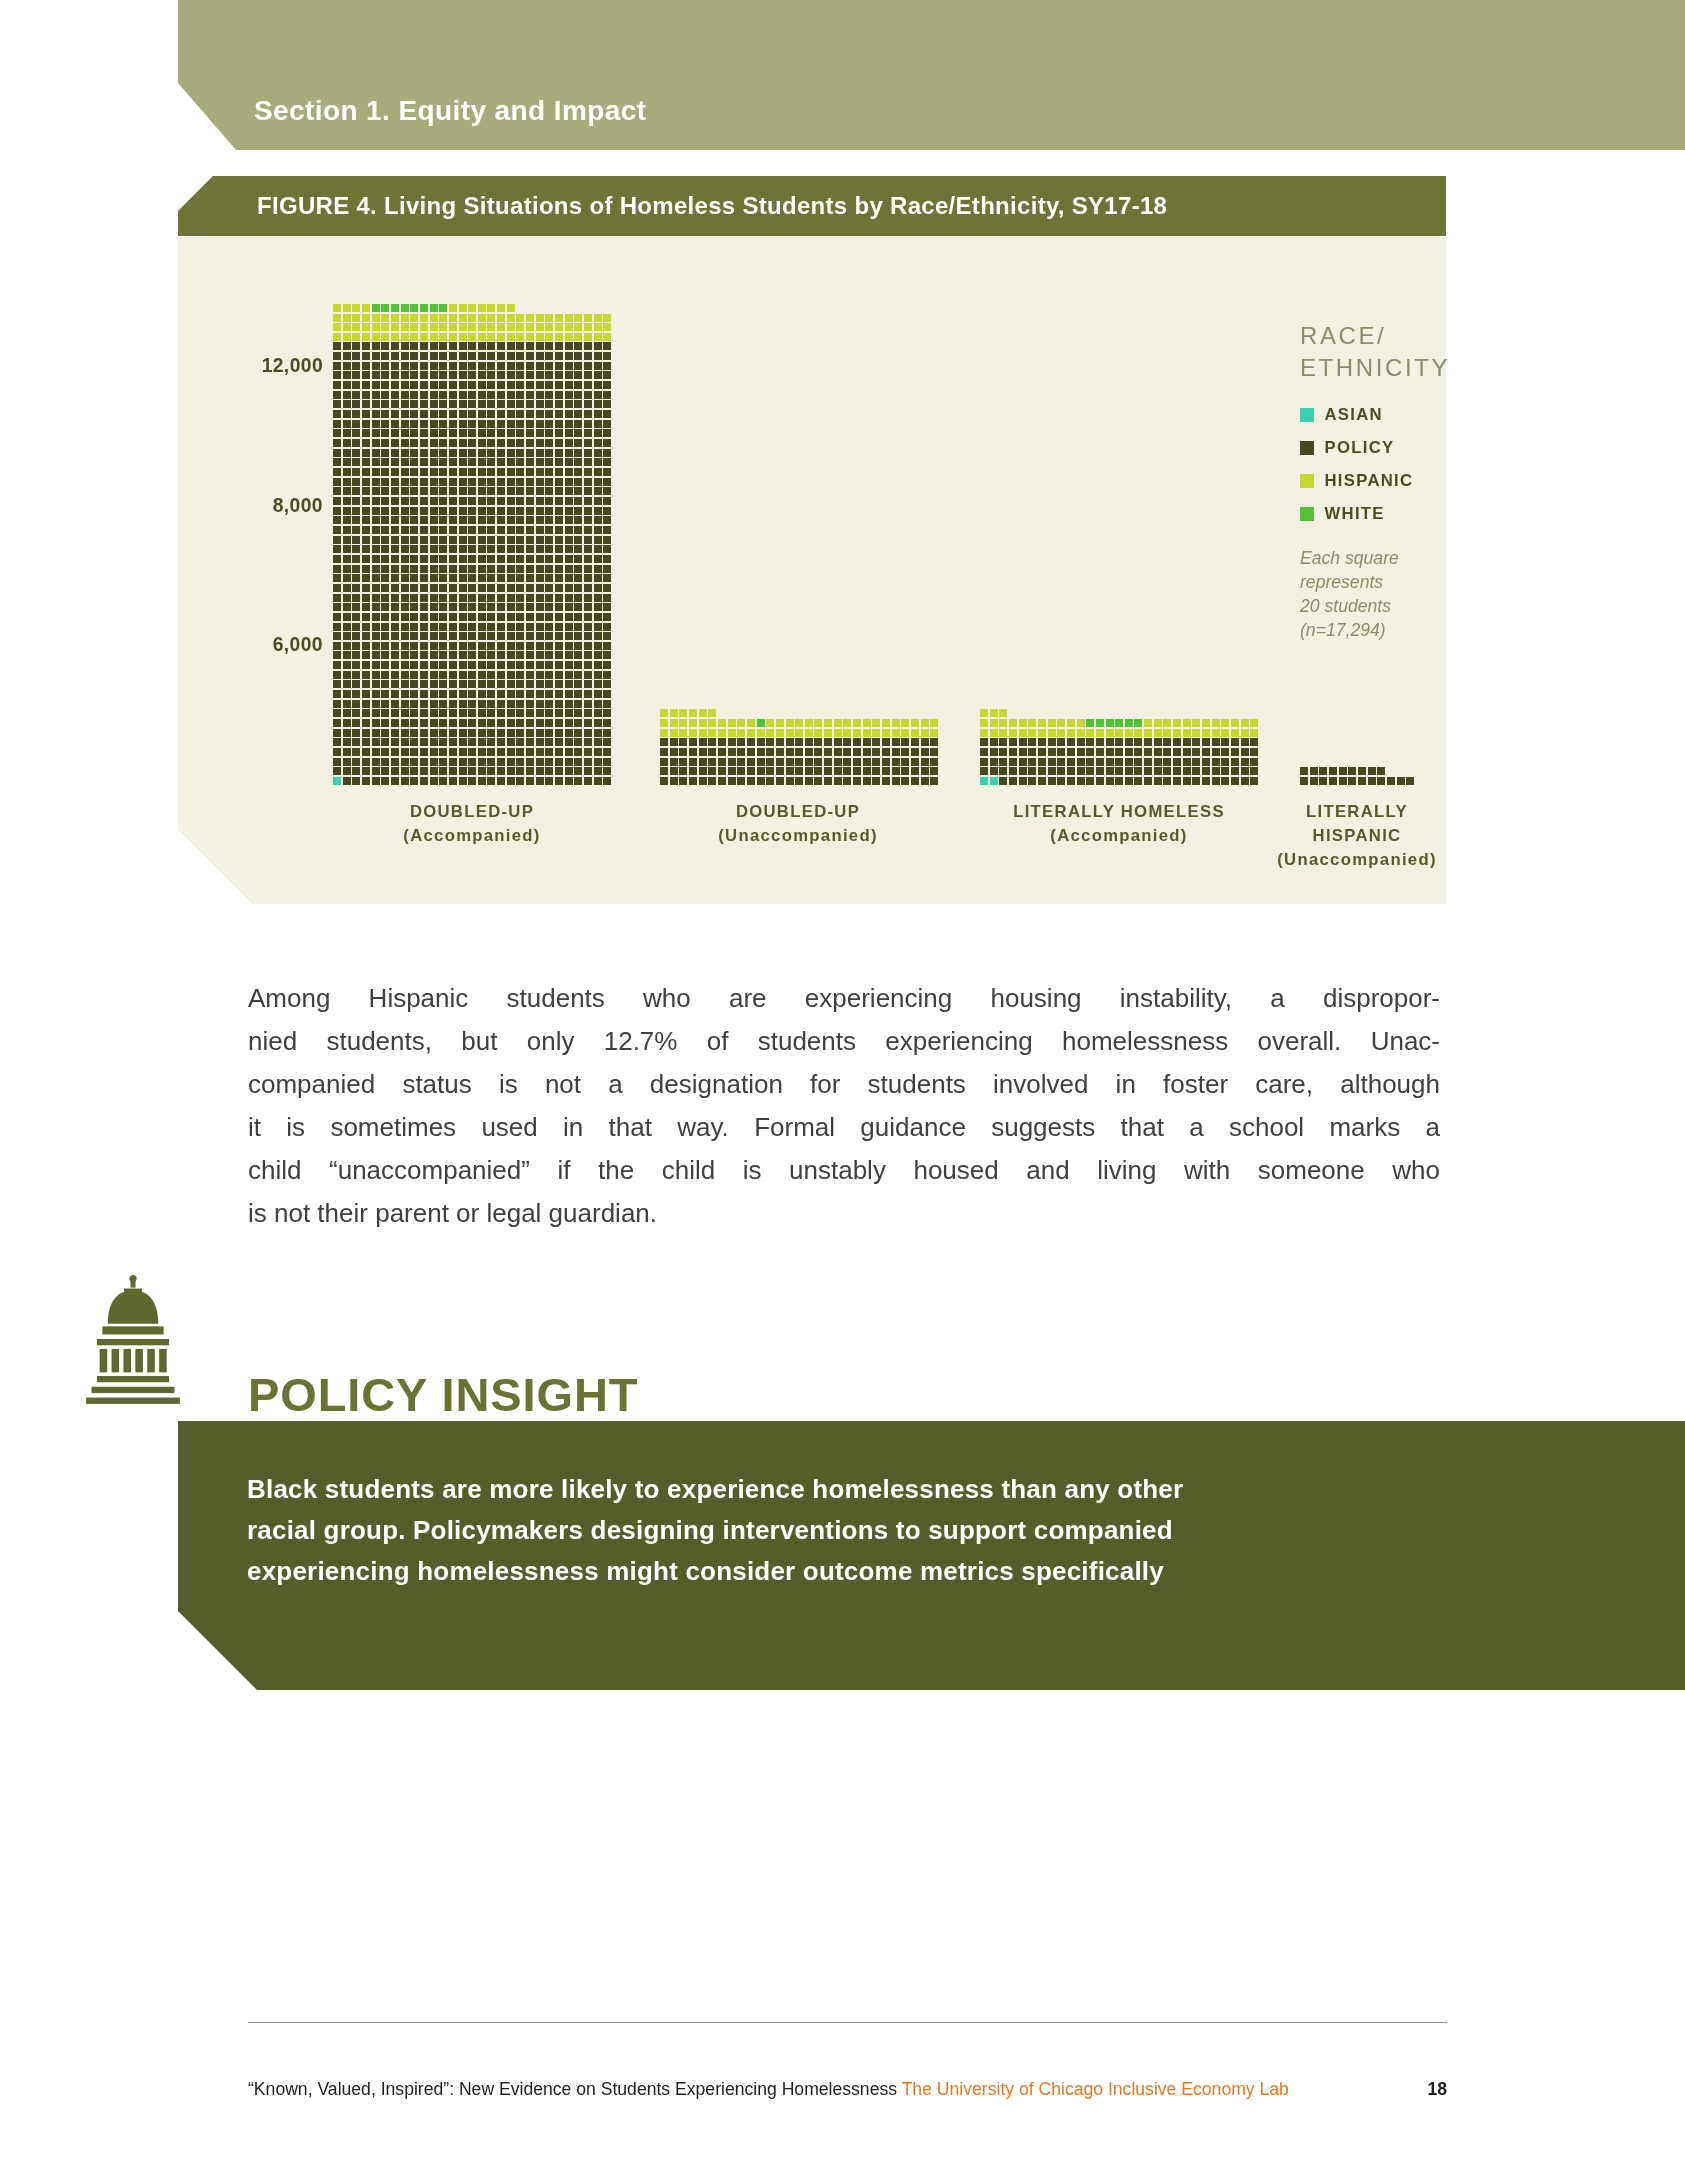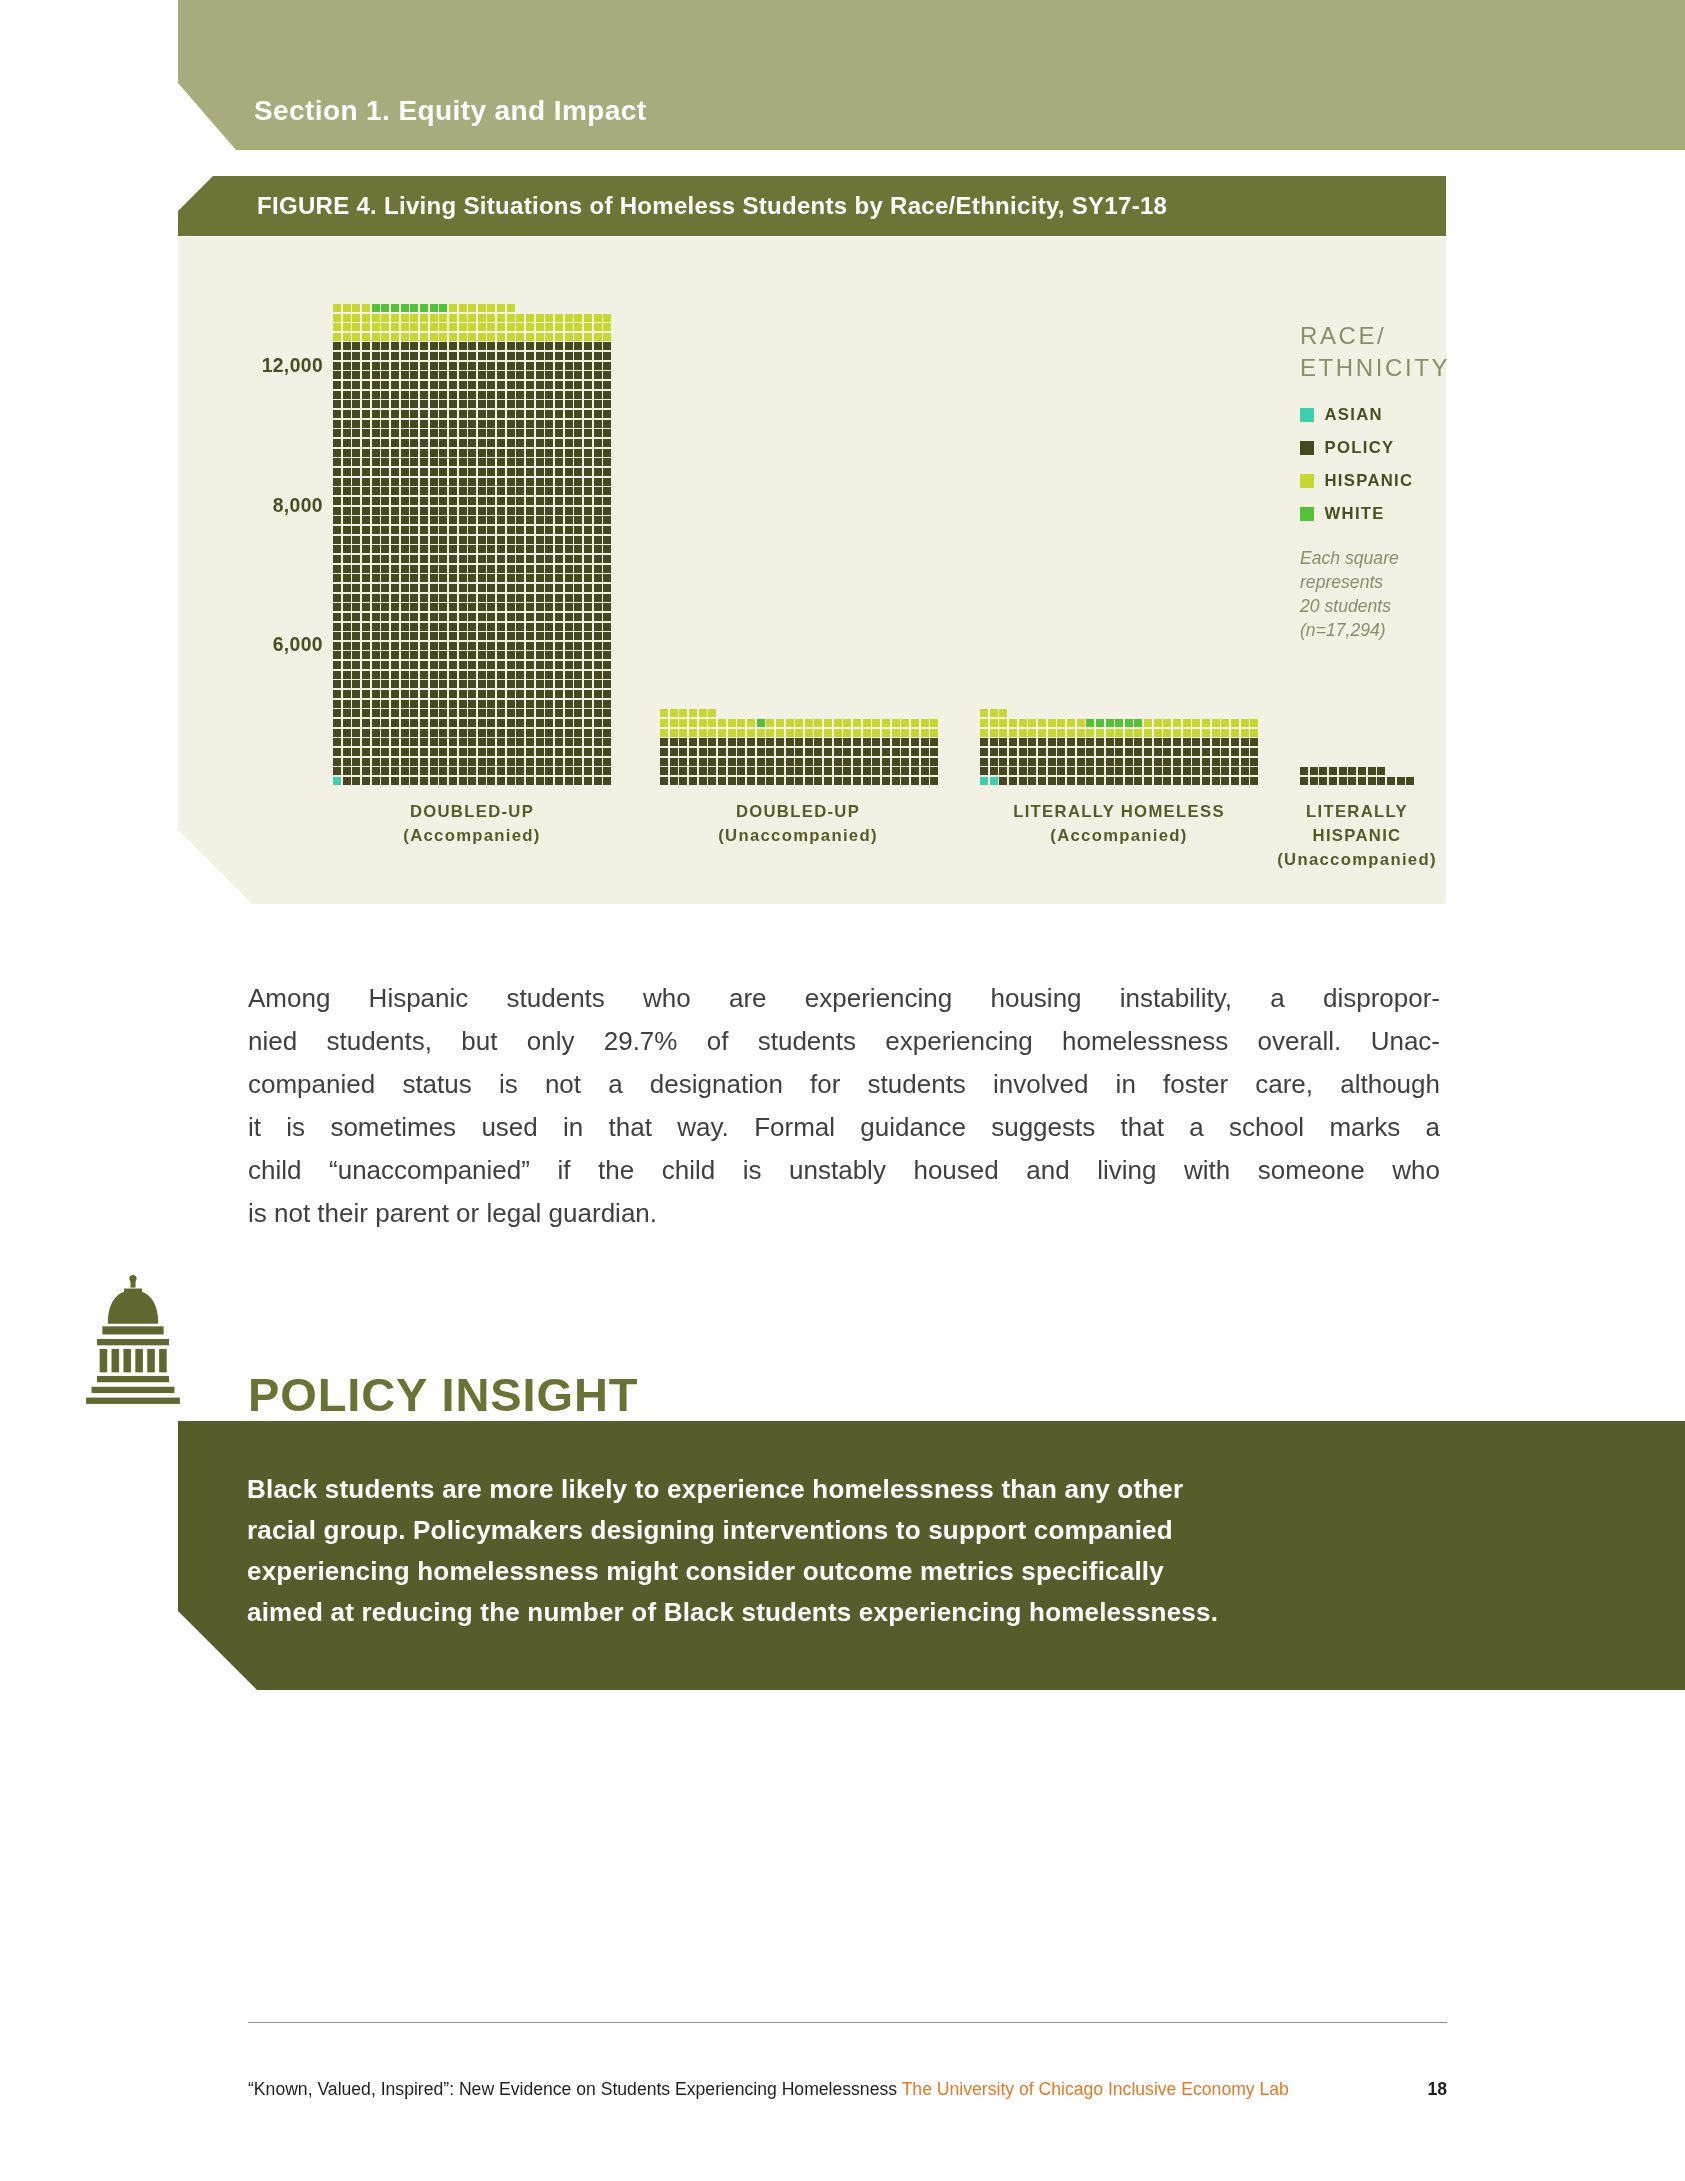--- a/index.html
+++ b/index.html
@@ -2047,21 +2047,21 @@
           <div>Each square</div>
           <div>represents</div>
           <div>20 students</div>
           <div>(n=17,294)</div>
         </div>
     </div>
   </div>
 
   <div class="body-paragraph" id="body-paragraph">
       <div class="pline just">Among Hispanic students who are experiencing housing instability, a dispropor-</div>
-      <div class="pline just">nied students, but only 29.7% of students experiencing homelessness overall. Unac-</div>
+      <div class="pline just">nied students, but only 12.7% of students experiencing homelessness overall. Unac-</div>
       <div class="pline just">companied status is not a designation for students involved in foster care, although</div>
       <div class="pline just">it is sometimes used in that way. Formal guidance suggests that a school marks a</div>
       <div class="pline just">child “unaccompanied” if the child is unstably housed and living with someone who</div>
       <div class="pline">is not their parent or legal guardian.</div>
     </div>
 
   <svg class="capitol" viewBox="0 0 56 76">
     <g fill="#60682f">
       <circle cx="28" cy="2" r="2"></circle>
       <rect x="26.6" y="3" width="2.8" height="4"></rect>
@@ -2080,21 +2080,20 @@
       <rect x="2" y="68" width="52" height="3.5"></rect>
     </g>
   </svg>
 
   <h2 class="policy-heading">POLICY INSIGHT</h2>
   <div class="policy-banner">
     <div class="banner-text" id="policy-lines">
         <div class="bline">Black students are more likely to experience homelessness than any other</div>
         <div class="bline">racial group. Policymakers designing interventions to support companied</div>
         <div class="bline">experiencing homelessness might consider outcome metrics specifically</div>
-        <div class="bline">aimed at reducing the number of Black students experiencing homelessness.</div>
       </div>
   </div>
 
   <div class="footer-rule"></div>
   <div class="footer">
     <span>“Known, Valued, Inspired”: New Evidence on Students Experiencing Homelessness</span>
     <span> </span>
     <span class="footer-org">The University of Chicago Inclusive Economy Lab</span>
     <span class="page-num">18</span>
   </div>

